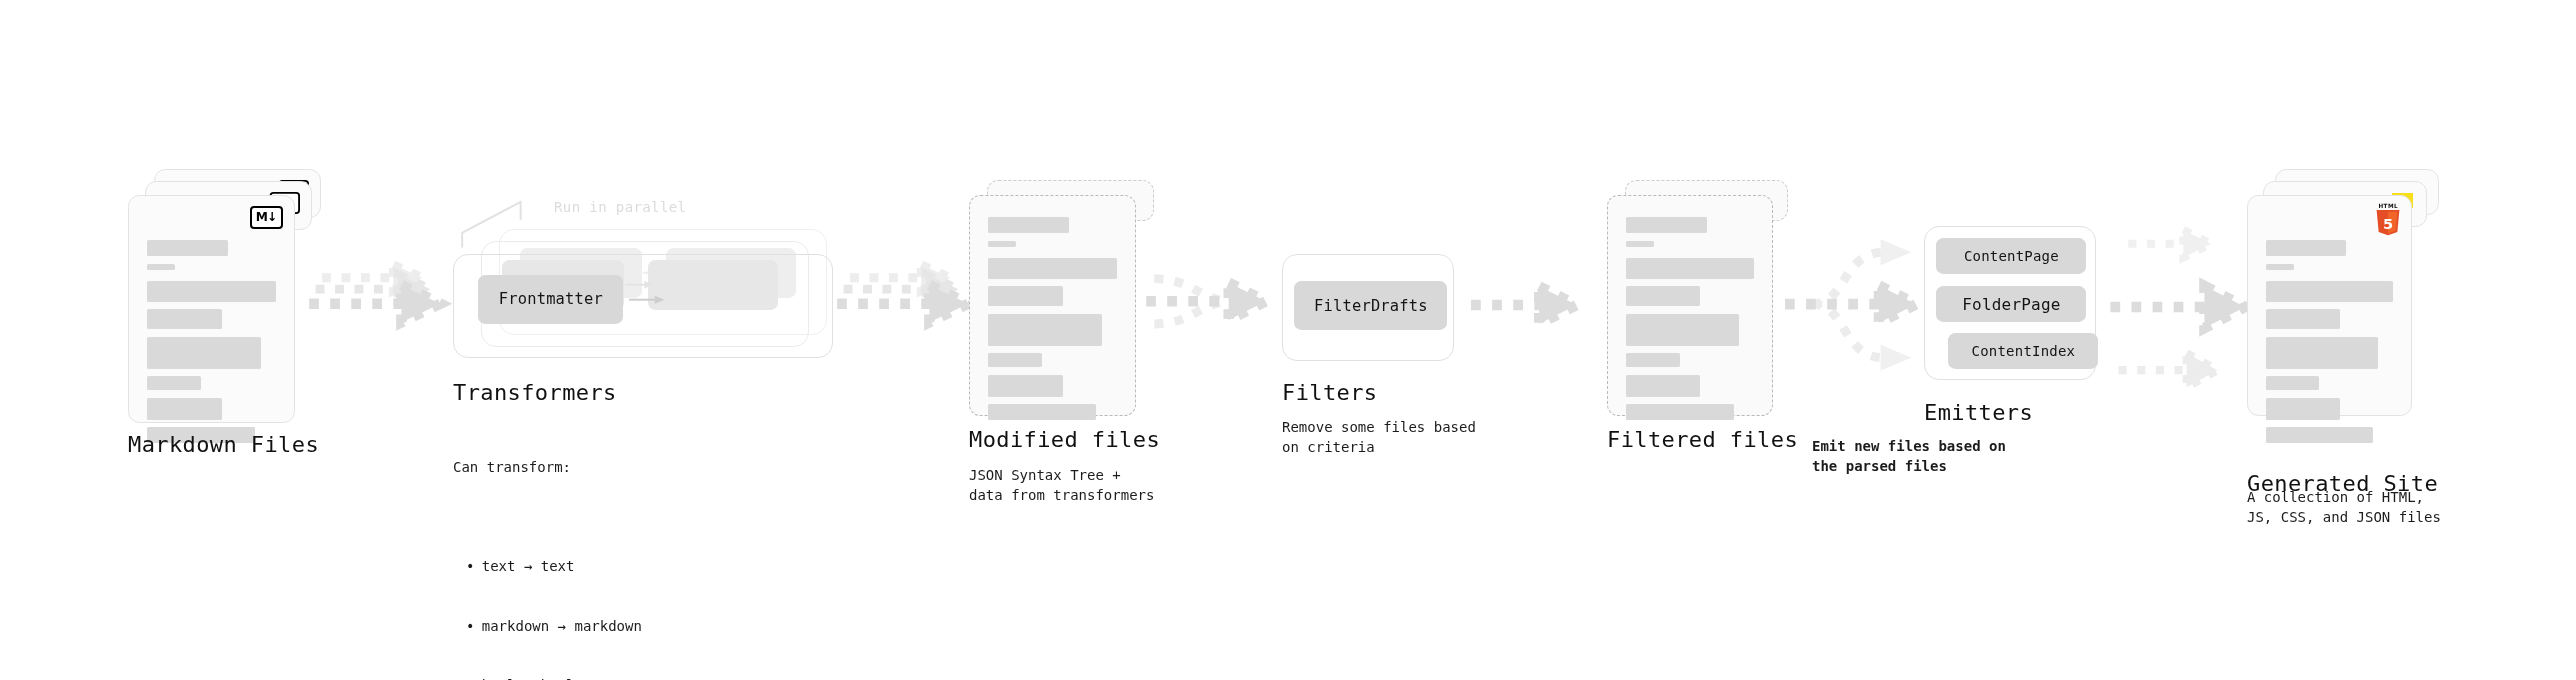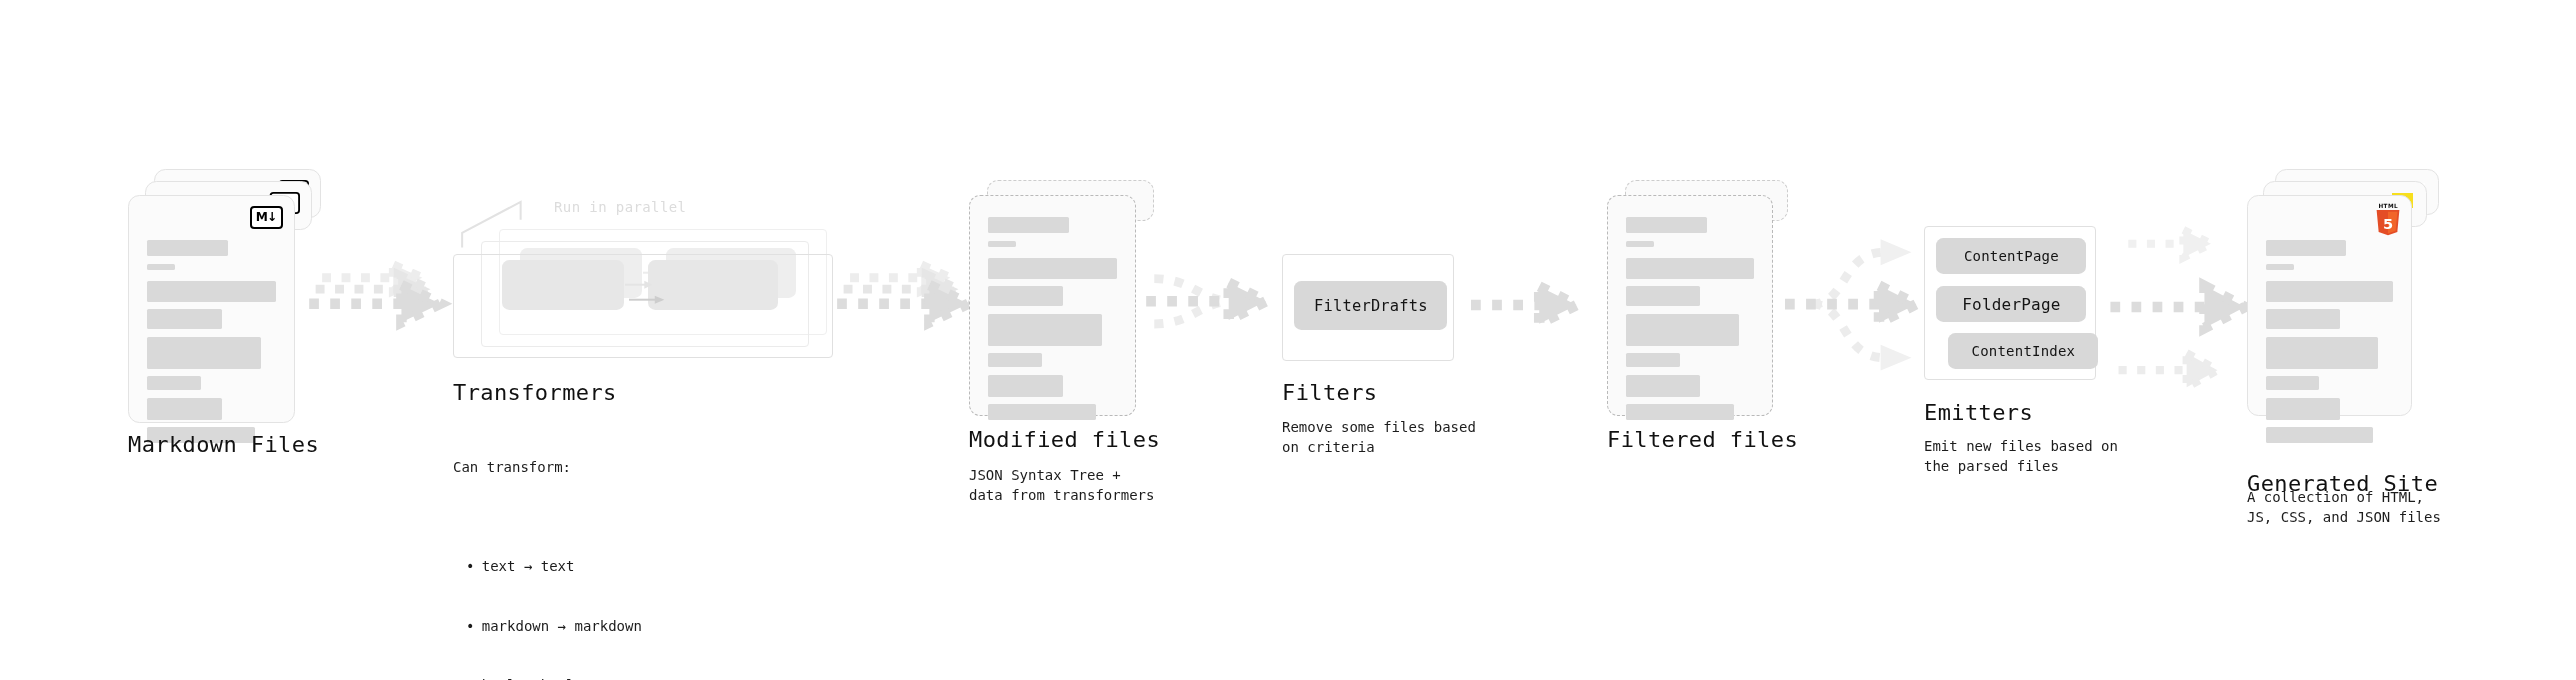--- a/index.html
+++ b/index.html
@@ -46,21 +46,21 @@
   .html5{width:26px;height:31px;position:relative;}
   .html5 .h5txt{
     position:absolute;top:-0.8px;left:0;width:100%;text-align:center;
     font-family:"DejaVu Sans","Liberation Sans",sans-serif;
     font-size:5.7px;font-weight:bold;letter-spacing:0.4px;color:#111;
   }
 
   
   .groupbox{
     position:absolute;box-sizing:border-box;
-    border:1.6px solid #e0e0e0;border-radius:4px;background:transparent;
+    border:1.6px solid #e0e0e0;border-radius:15px;background:transparent;
   }
   .chip{
     position:absolute;box-sizing:border-box;
     background:#d8d8d8;border-radius:7.3px;
     display:flex;align-items:center;justify-content:center;
     font-size:15.4px;color:#141414;letter-spacing:0.2px;white-space:nowrap;
   }
 
   
   .title{
@@ -147,20 +147,21 @@
     <div class="groupbox" style="left:481px;top:241px;width:328px;height:106px;border-color:#ebebeb;">
       <div class="chip" style="left:19.5px;top:18px;width:122px;height:50px;background:#e7e7e7;color:transparent;"></div>
       <div class="chip" style="left:166px;top:18px;width:130px;height:50px;background:#e7e7e7;color:transparent;"></div>
       <svg style="position:absolute;left:143px;top:37px;" width="29" height="11.4" viewBox="0 0 36 14">
         <line x1="0" y1="7" x2="26" y2="7" stroke="#e4e4e4" stroke-width="2.5"></line>
         <polygon points="24,2 34,7 24,12" fill="#e4e4e4"></polygon>
       </svg>
     </div>
 
     <div class="groupbox" style="left:453px;top:254px;width:380px;height:104px;border-color:#e0e0e0;">
+      <div class="chip" style="left:24.4px;top:19.5px;width:145px;height:49px;">Frontmatter</div>
       <svg style="position:absolute;left:175px;top:39px;" width="37" height="11.4" viewBox="0 0 46 14">
         <line x1="0" y1="7" x2="34" y2="7" stroke="#cdcdcd" stroke-width="2.5"></line>
         <polygon points="32,2 44,7 32,12" fill="#cdcdcd"></polygon>
       </svg>
     </div>
 
     <div class="title" style="left:453px;top:380px;">Transformers</div>
     <div class="desc" style="left:453px;top:418px;">
       <div>Can transform:</div>
       <ul class="desclist">
@@ -262,21 +263,21 @@
     </g>
   </svg>
 
   <div class="node">
     <div class="groupbox" style="left:1924px;top:226px;width:172px;height:154px;">
       <div class="chip" style="left:11.4px;top:11.4px;width:150px;height:36px;font-size:14px;">ContentPage</div>
       <div class="chip" style="left:11.4px;top:59px;width:150px;height:36px;font-size:16px;">FolderPage</div>
       <div class="chip" style="left:11.4px;top:106px;width:150px;height:36px;font-size:14px;margin-left:12px;">ContentIndex</div>
     </div>
     <div class="title" style="left:1924px;top:400px;">Emitters</div>
-    <div class="desc" style="left:1924px;top:437px;">Emit new files based on
+    <div class="desc" style="left:1812px;top:437px;font-weight:bold;">Emit new files based on
 the parsed files</div>
   </div>
 
   <svg class="node" style="left:2110px;top:234px;" width="163" height="154" viewBox="0 0 200 190">
     <g stroke="#f0f0f0" stroke-width="10" stroke-dasharray="10 13" fill="#f0f0f0">
       <line x1="22" y1="12" x2="96" y2="12"></line>
       <polygon points="90,-5 124,12 90,29"></polygon>
     </g>
     <g stroke="#ececec" stroke-width="10" stroke-dasharray="10 13" fill="#ececec">
       <line x1="10" y1="168" x2="100" y2="168"></line>

